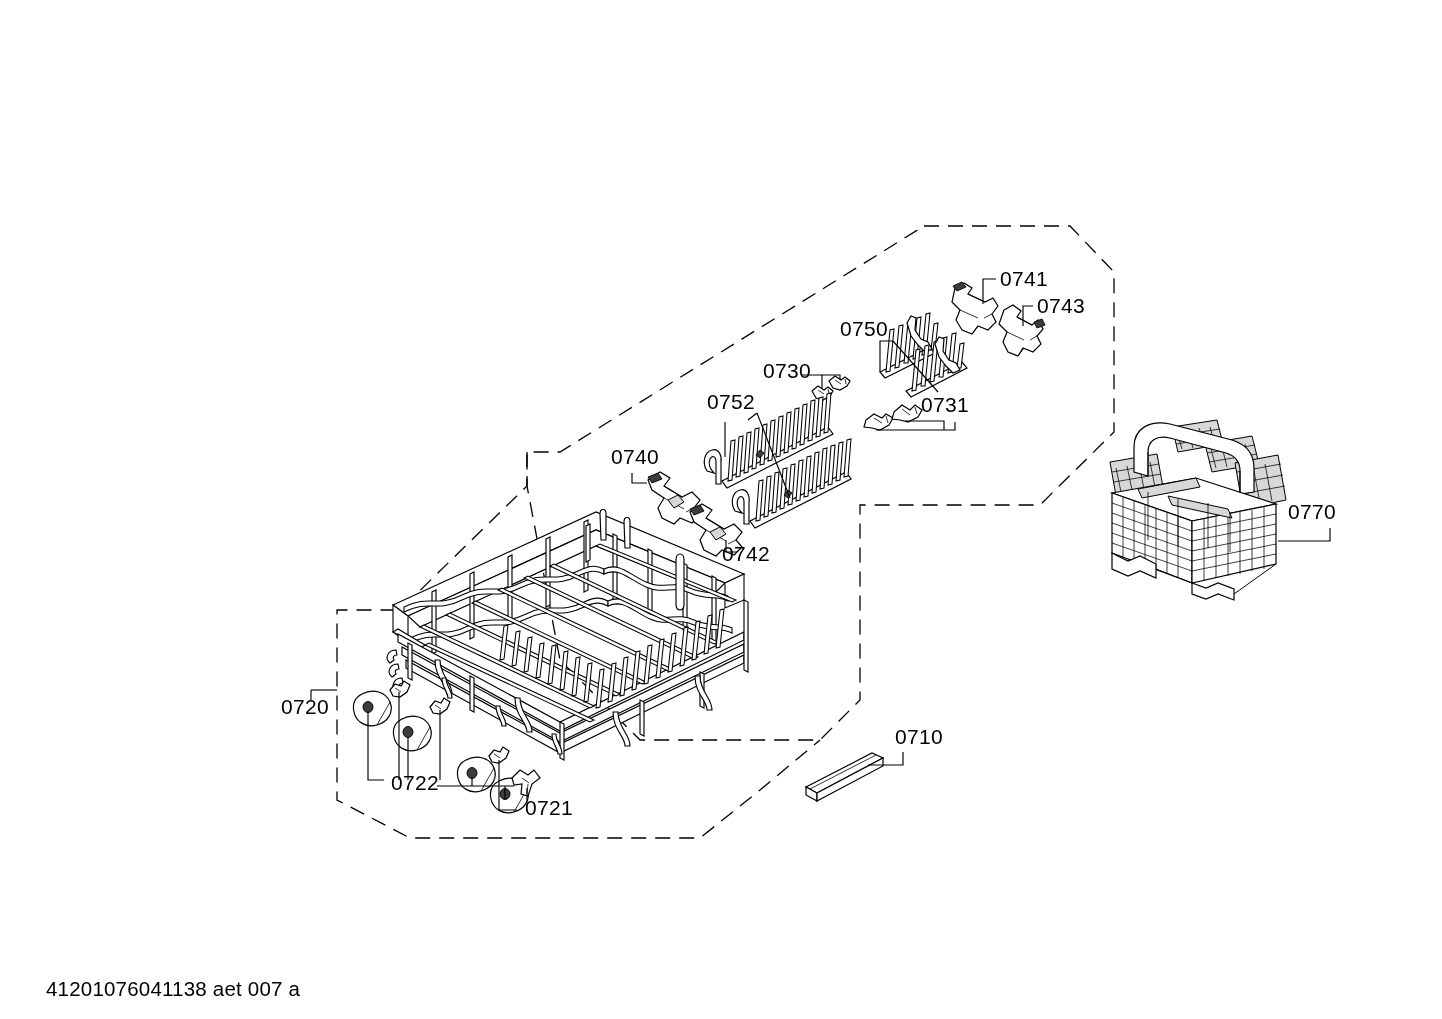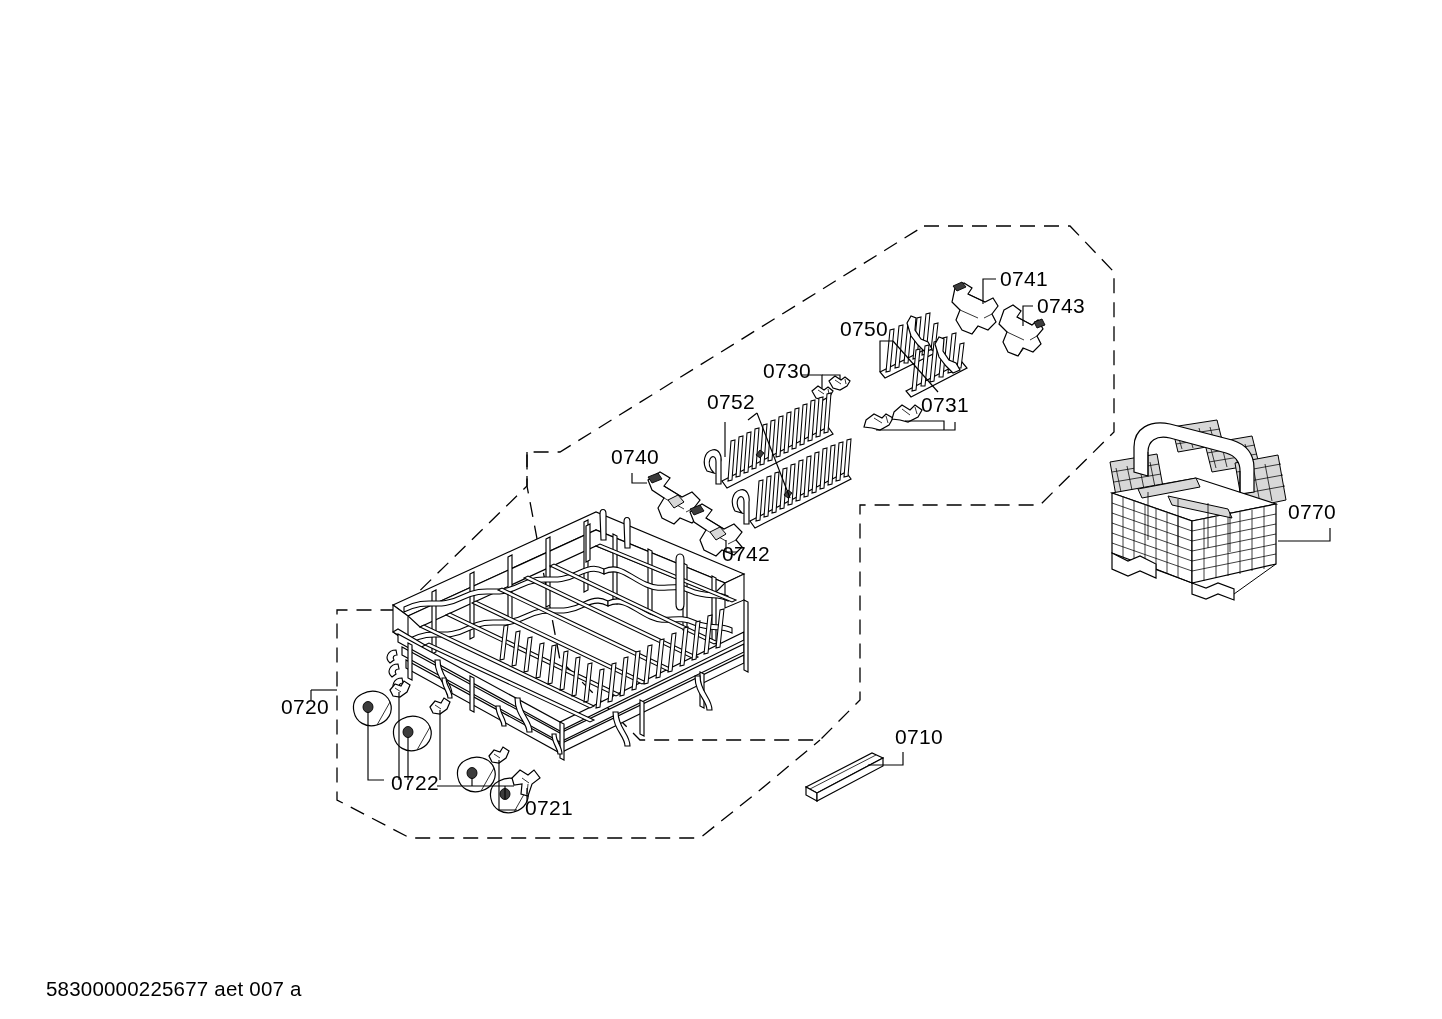--- a/index.html
+++ b/index.html
@@ -562,15 +562,15 @@
     <text class="lbl" x="722" y="561">0742</text>
     <text class="lbl" x="1288" y="519">0770</text>
     <text class="lbl" x="281" y="714">0720</text>
     <text class="lbl" x="391" y="790">0722</text>
     <text class="lbl" x="525" y="815">0721</text>
     <text class="lbl" x="895" y="744">0710</text>
   </g>
 
 </svg>
 
-<div class="footer-text">58300000225677 aet 007 a</div>
+<div class="footer-text">41201076041138 aet 007 a</div>
 
 </div>
 
 </body></html>

